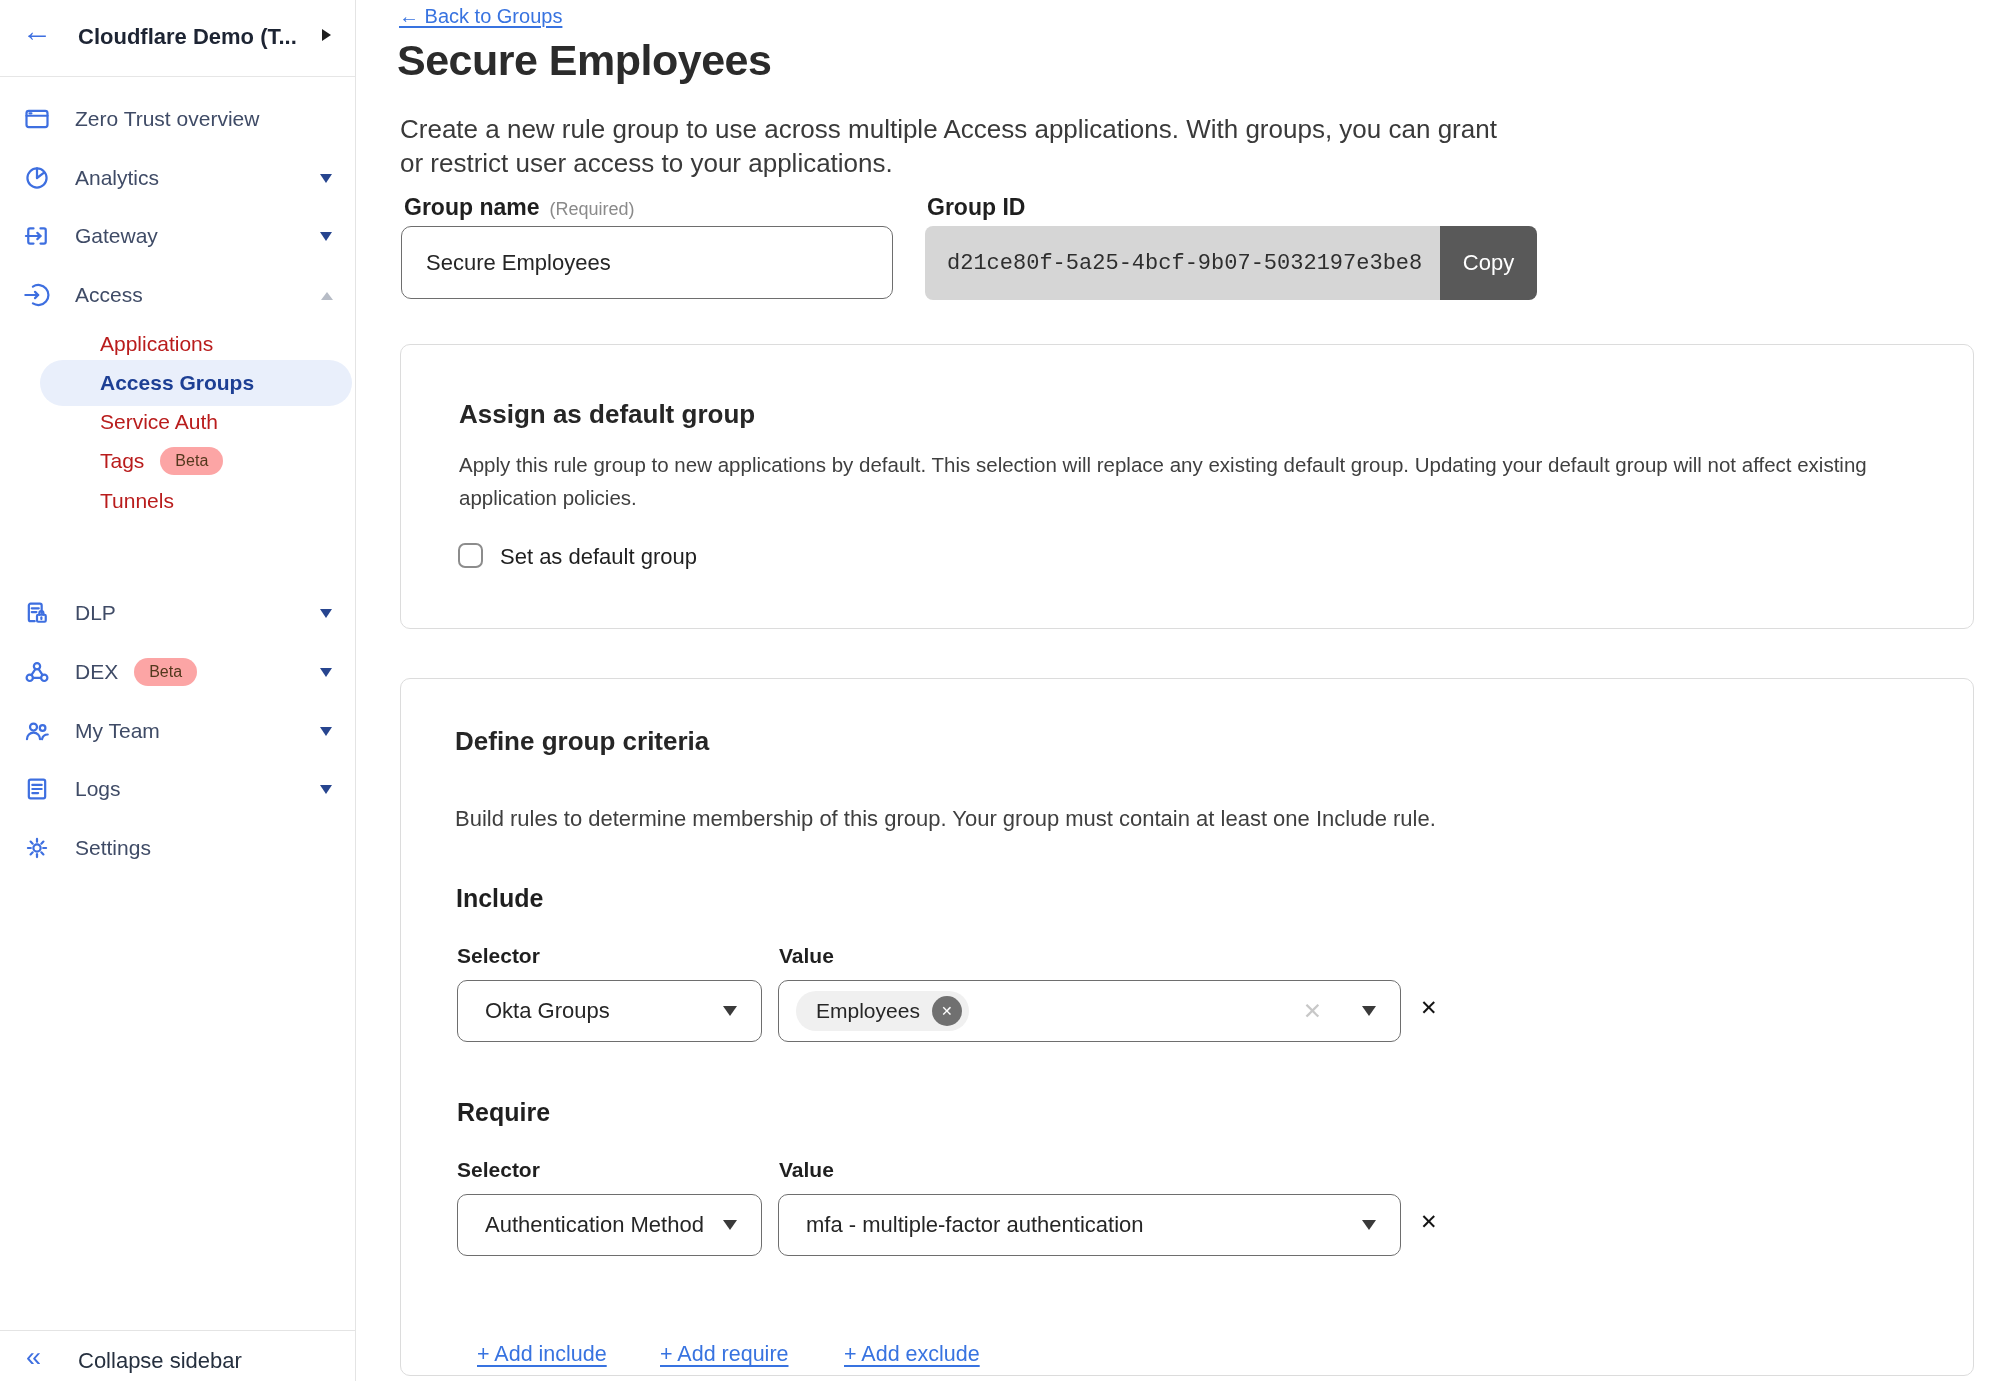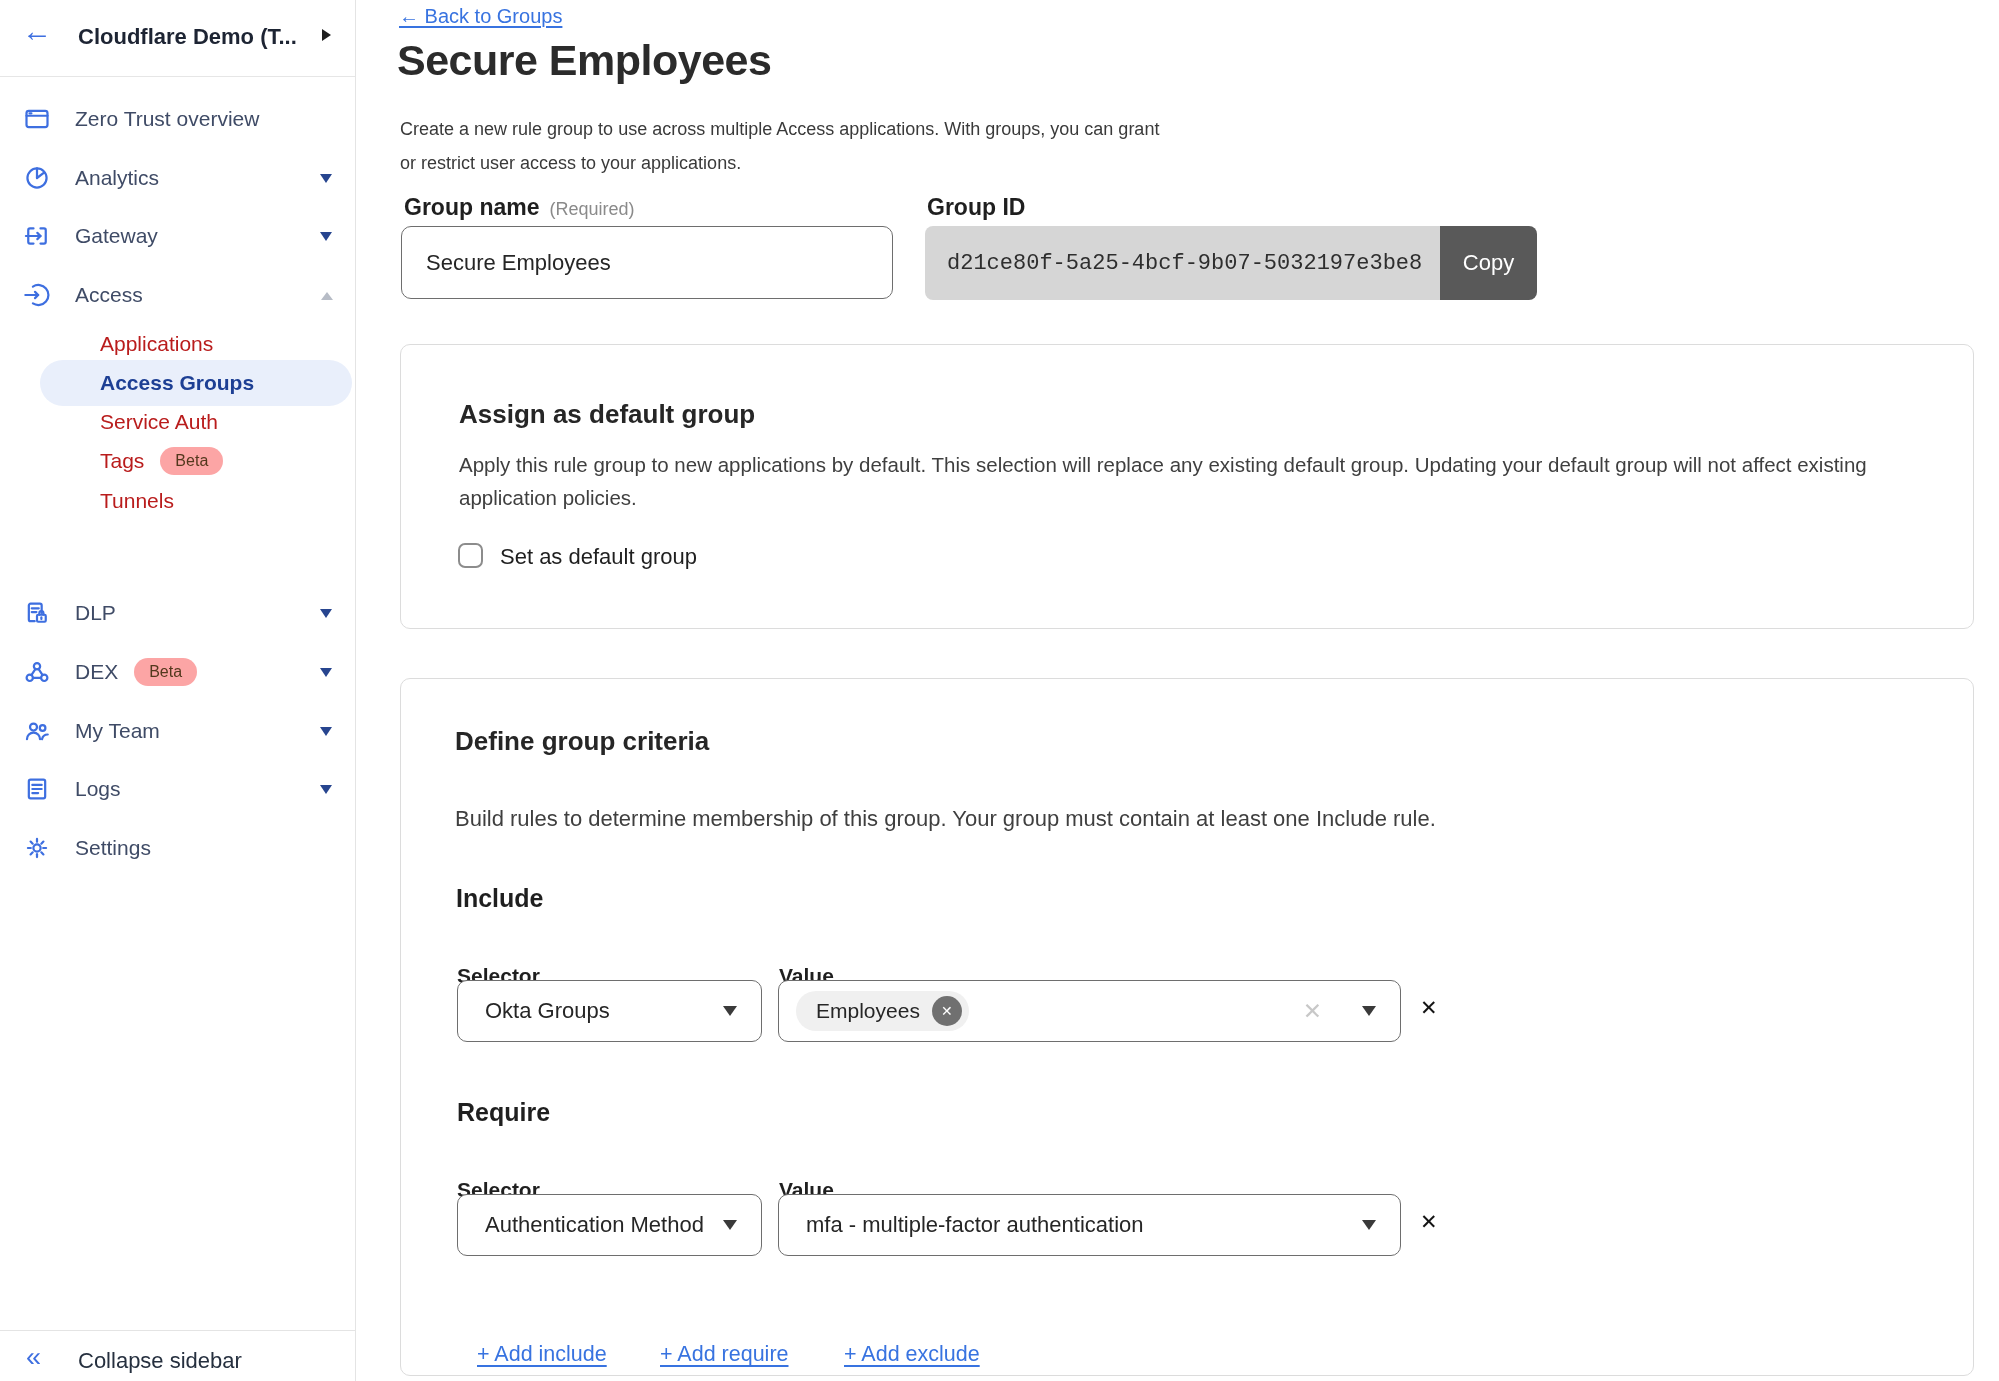--- a/index.html
+++ b/index.html
@@ -37,42 +37,42 @@
   .collapse-glyph { position:absolute; left:26px; top:2px; font-size:27px; color:#3e6fe0; }
   .collapse-label { position:absolute; left:78px; top:8px; font-size:22px; color:#26303f; white-space:nowrap; }
 
   svg.icn { stroke:#3e6fe0; stroke-width:1.9; fill:none; stroke-linecap:round; stroke-linejoin:round; }
 
   
   .back-link { position:absolute; left:399px; top:5px; font-size:20px; color:#3873e0;
     text-decoration:underline; text-underline-offset:3px; cursor:pointer; white-space:nowrap; }
   .page-title { position:absolute; left:397px; top:36px; font-size:43px; font-weight:700;
     letter-spacing:-0.5px; color:#2b2b2b; white-space:nowrap; }
-  .page-desc { position:absolute; left:400px; top:112px; font-size:18px; line-height:34px; color:#3a3a3a; }
+  .page-desc { position:absolute; left:400px; top:112px; font-size:26px; line-height:34px; color:#3a3a3a; }
 
   .field-label { position:absolute; font-size:23px; font-weight:700; color:#1f1f1f; white-space:nowrap; }
   .required { font-weight:400; font-size:18px; color:#8a8a8a; margin-left:10px; }
   .name-input { position:absolute; left:401px; top:226px; width:492px; height:73px;
     border:1.6px solid #6e6e6e; border-radius:10px; padding:0 24px; font-size:22px; color:#262626;
     font-family:"Liberation Sans","DejaVu Sans",sans-serif; background:#fff; outline:none; }
   .id-box { position:absolute; left:925px; top:226px; width:612px; height:74px; display:flex; }
   .id-value { flex:1; background:#d6d6d6; border-radius:8px 0 0 8px; display:flex; align-items:center;
     padding-left:22px; font-family:"Liberation Mono","DejaVu Sans Mono",monospace; font-size:22px; color:#2e2e2e; white-space:nowrap; }
   .copy-btn { width:97px; background:#595959; border:none; border-radius:0 8px 8px 0; color:#ffffff;
     font-size:22px; font-family:"Liberation Sans","DejaVu Sans",sans-serif; cursor:pointer; }
 
   .card { position:absolute; left:400px; width:1574px; background:#fff;
     border:1px solid #dcdcdc; border-radius:10px; }
   .card1 { top:344px; height:285px; }
   .card2 { top:678px; height:698px; }
   .card-h2 { position:absolute; font-size:26px; font-weight:700; color:#262626; white-space:nowrap; }
   .card-body { position:absolute; color:#3f3f3f; }
 
   .section-h { position:absolute; font-size:25px; font-weight:700; color:#1f1f1f; white-space:nowrap; }
-  .col-label { position:absolute; font-size:21px; font-weight:700; color:#1f1f1f; white-space:nowrap;margin-top:20px; }
+  .col-label { position:absolute; font-size:21px; font-weight:700; color:#1f1f1f; white-space:nowrap; }
 
   .checkbox { position:absolute; left:458px; top:543px; width:25px; height:25px;
     border:2px solid #8c8c8c; border-radius:7px; background:#fff; cursor:pointer; }
   .checkbox-label { position:absolute; left:500px; top:544px; font-size:22px; color:#1f1f1f; white-space:nowrap; }
 
   .select-box { position:absolute; height:62px; border:1.6px solid #6e6e6e; border-radius:10px;
     background:#fff; display:flex; align-items:center; cursor:pointer; }
   .select-text { position:absolute; left:27px; font-size:22px; color:#262626; white-space:nowrap; }
   .select-chev { position:absolute; right:24px; width:0; height:0;
     border-top:10px solid #3a3a3a; border-left:7px solid transparent; border-right:7px solid transparent; }

